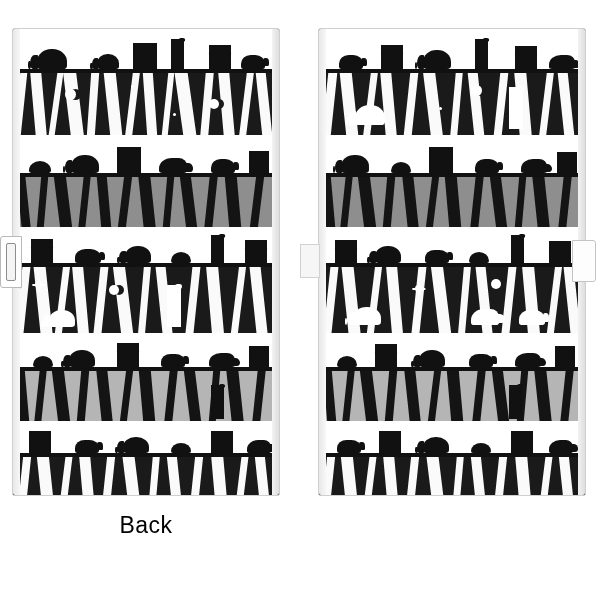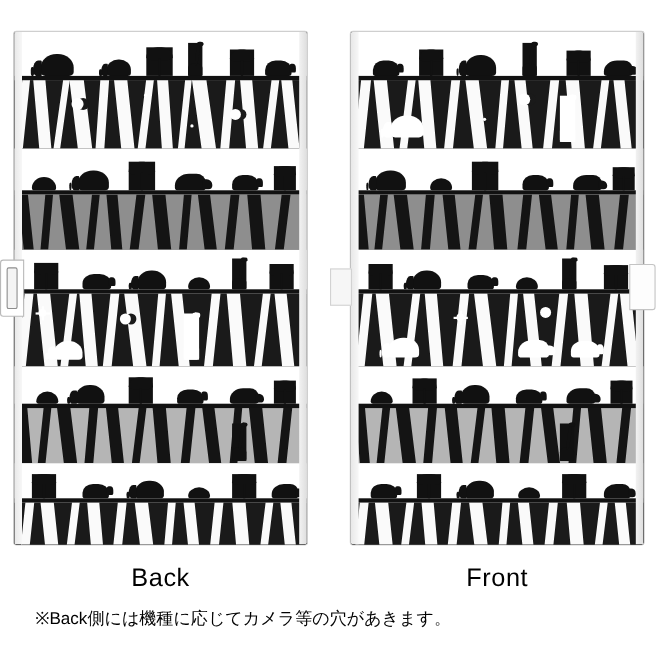--- a/index.html
+++ b/index.html
@@ -700,18 +700,16 @@
   <div class="clasp-left">
     <div class="inner"></div>
   </div>
   <div class="strap-link"></div>
   <div class="strap-right"></div>
 
 </div>
 
 <div class="caption-row">
   <div class="caption back">Back</div>
-  <div class="caption front">Front</div>
 </div>
 
 <div class="notes">
-  <div class="note">※Back側には機種に応じてカメラ等の穴があきます。</div>
 </div>
 
 </body></html>

